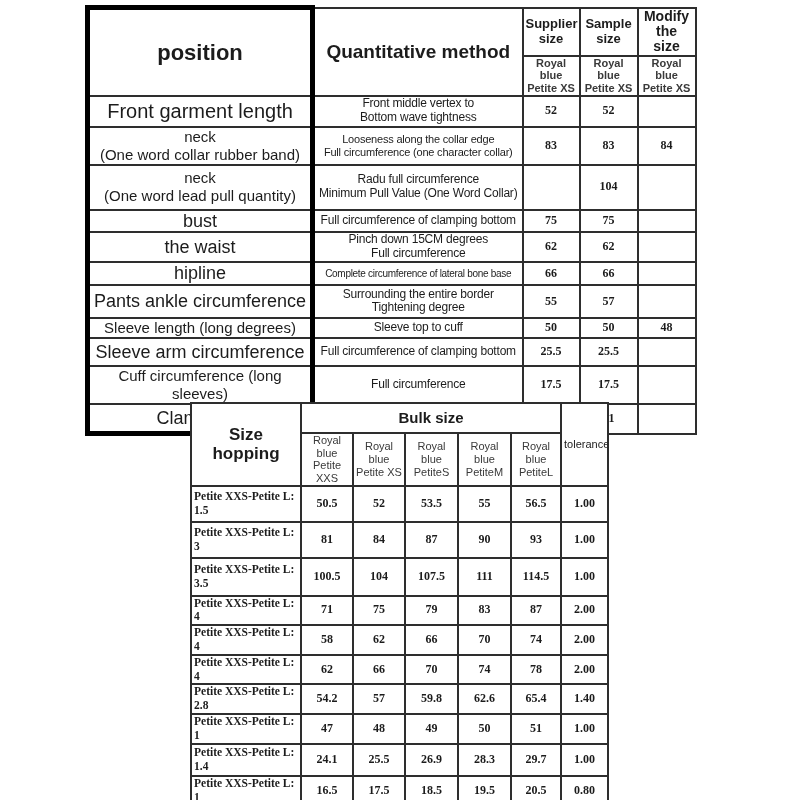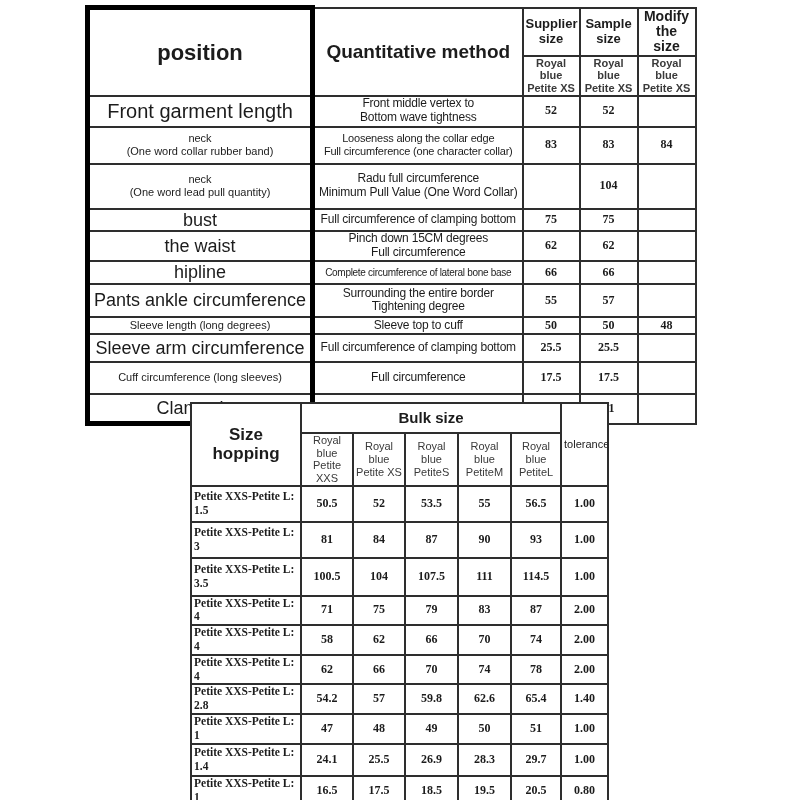--- a/index.html
+++ b/index.html
@@ -17,21 +17,21 @@
   .top-table .pos{border-left:5px solid #000;border-right:5px solid #000;}
   .top-table tr.hdr1 th.pos{border-top:5px solid #000;}
   .top-table tr.last td.pos{border-bottom:5px solid #000;}
   .th-position{font-size:22px;font-weight:600;}
   .th-method{font-size:19px;font-weight:600;}
   .th-size{font-size:13px;font-weight:600;line-height:1.1;}
   .th-size.small{font-size:14px;}
   .th-colorway{font-size:11px;font-weight:600;color:#3a3a3a;line-height:1.15;}
   .pos-lg{font-size:20px;margin-top:6px;}
   .pos-md{font-size:18px;}
-  .pos-sm{font-size:11px;line-height:1.2;text-align:center;}
+  .pos-sm{font-size:15px;line-height:1.2;text-align:center;}
   .method{font-size:12px;letter-spacing:-0.2px;}
   .method.tiny{font-size:10px;letter-spacing:-0.3px;}
   .num{font-family:"Liberation Serif", serif;font-size:12px;font-weight:700;}
 
   
   .bottom-table{left:190px;top:402px;width:417px;}
   .bottom-table td,.bottom-table th{border:2px solid #2e2e2e;}
   .th-sizehopping{font-size:17px;font-weight:600;}
   .th-bulk{font-size:15px;font-weight:600;}
   .th-bulkcol{font-size:11px;line-height:1.15;color:#3a3a3a;}

